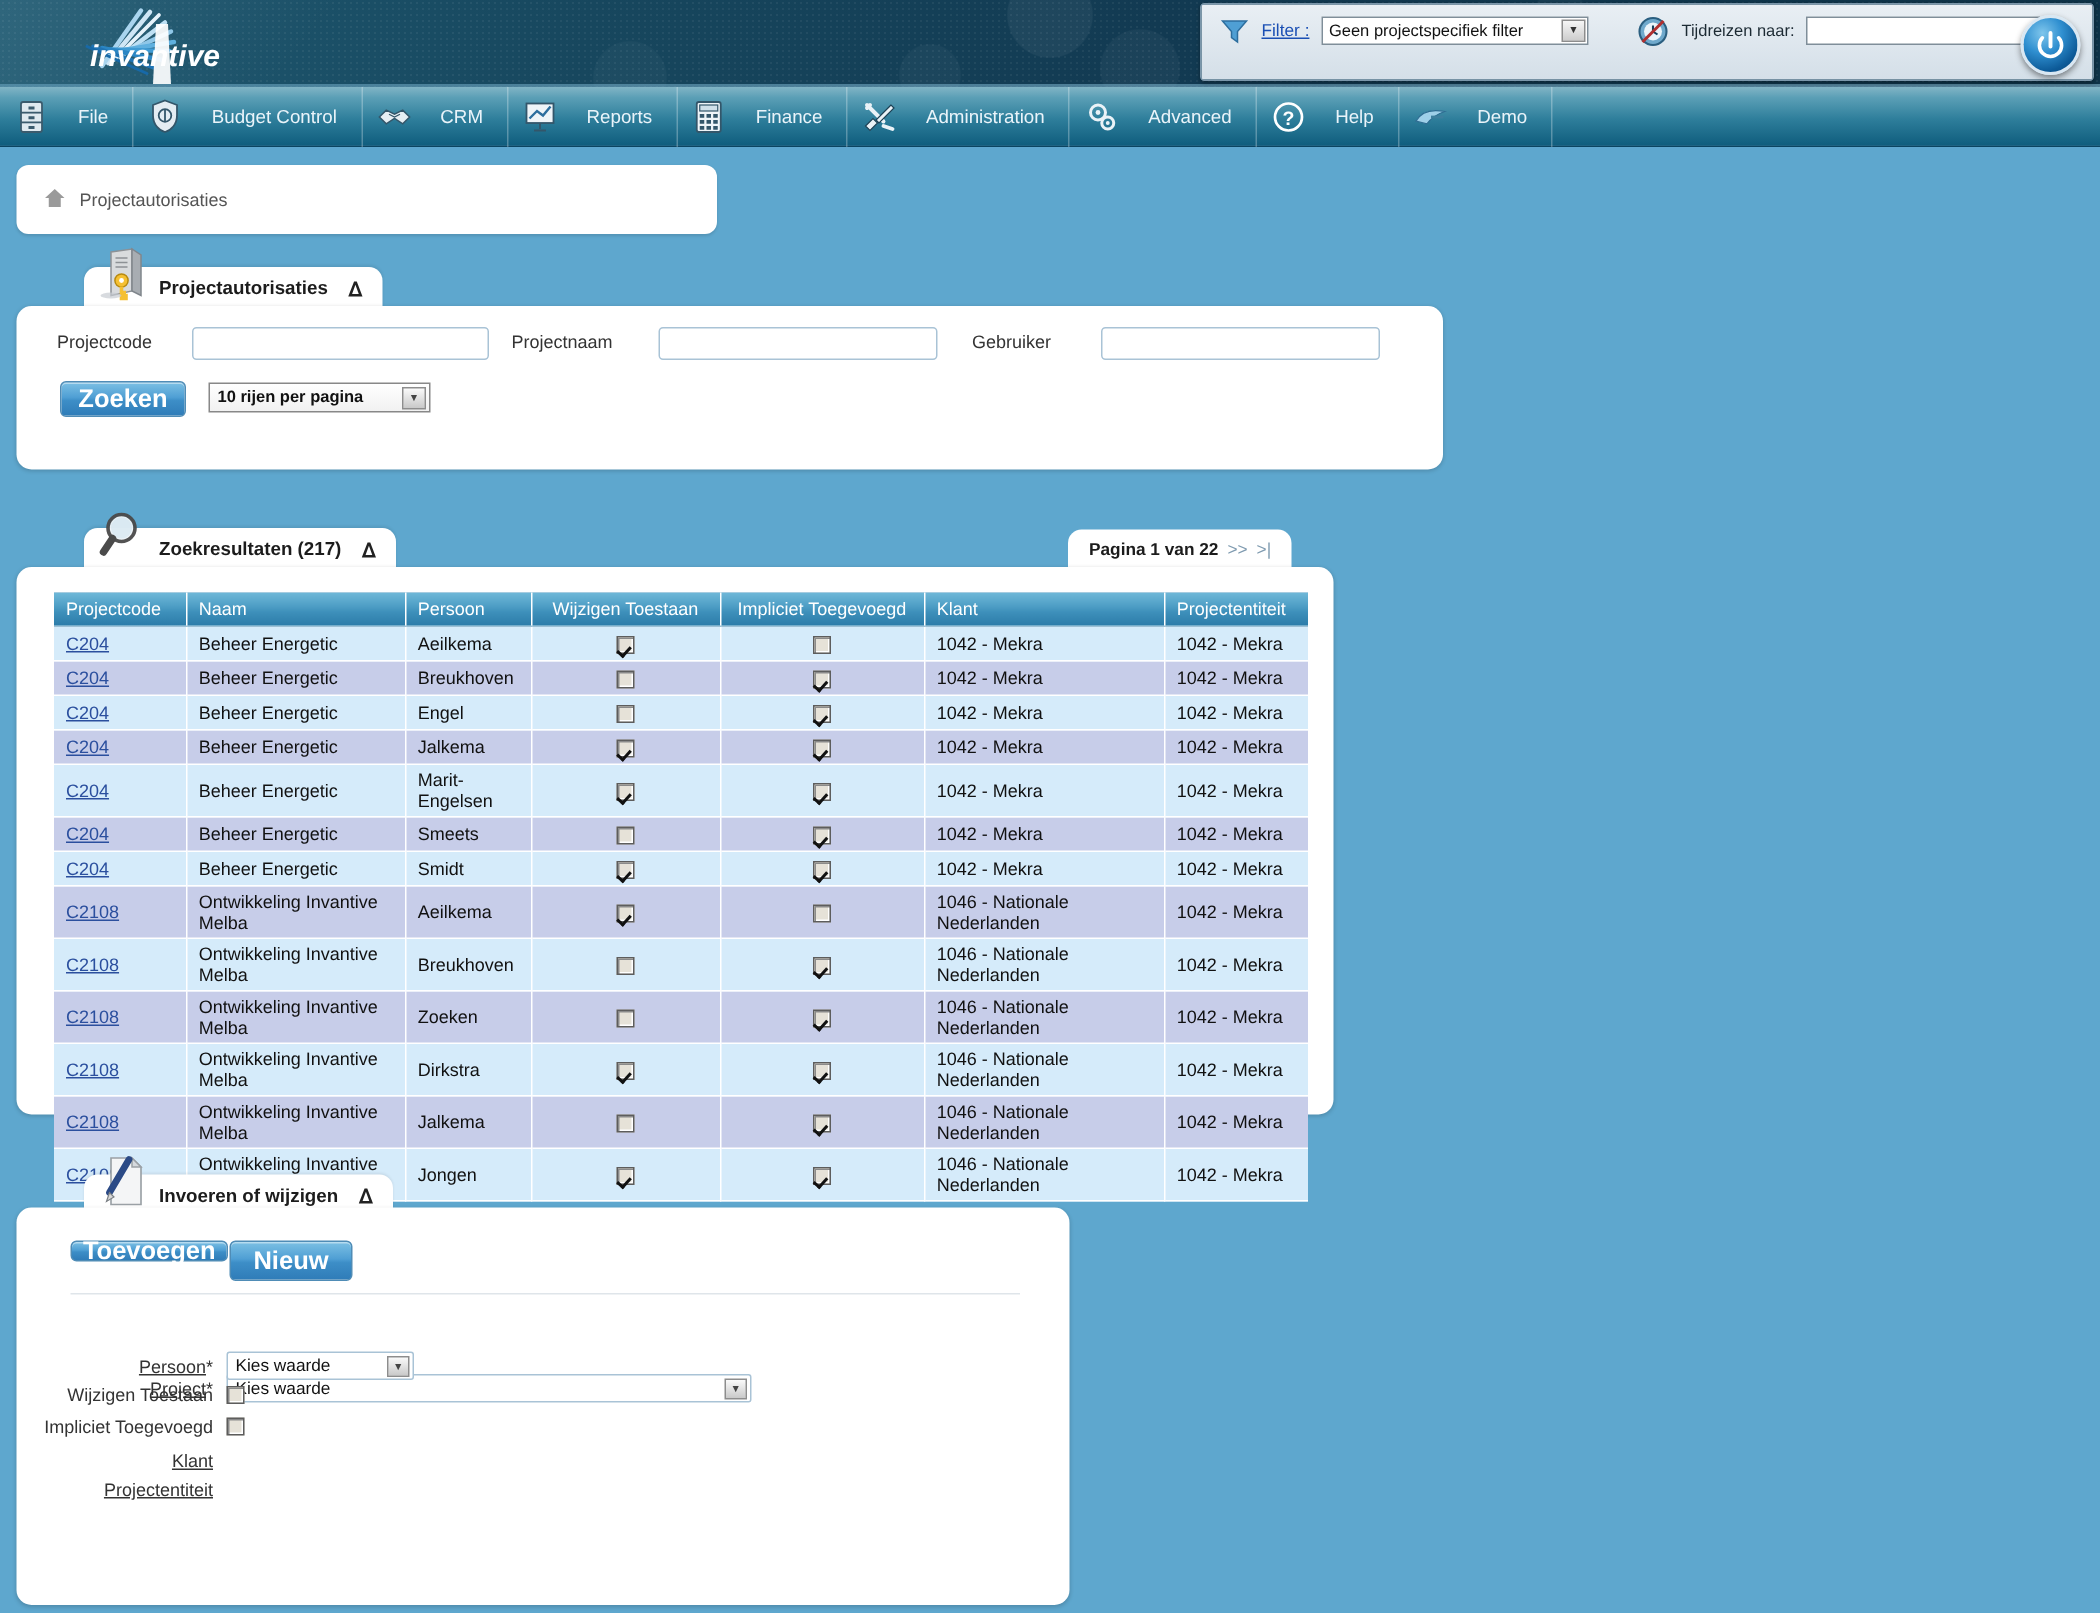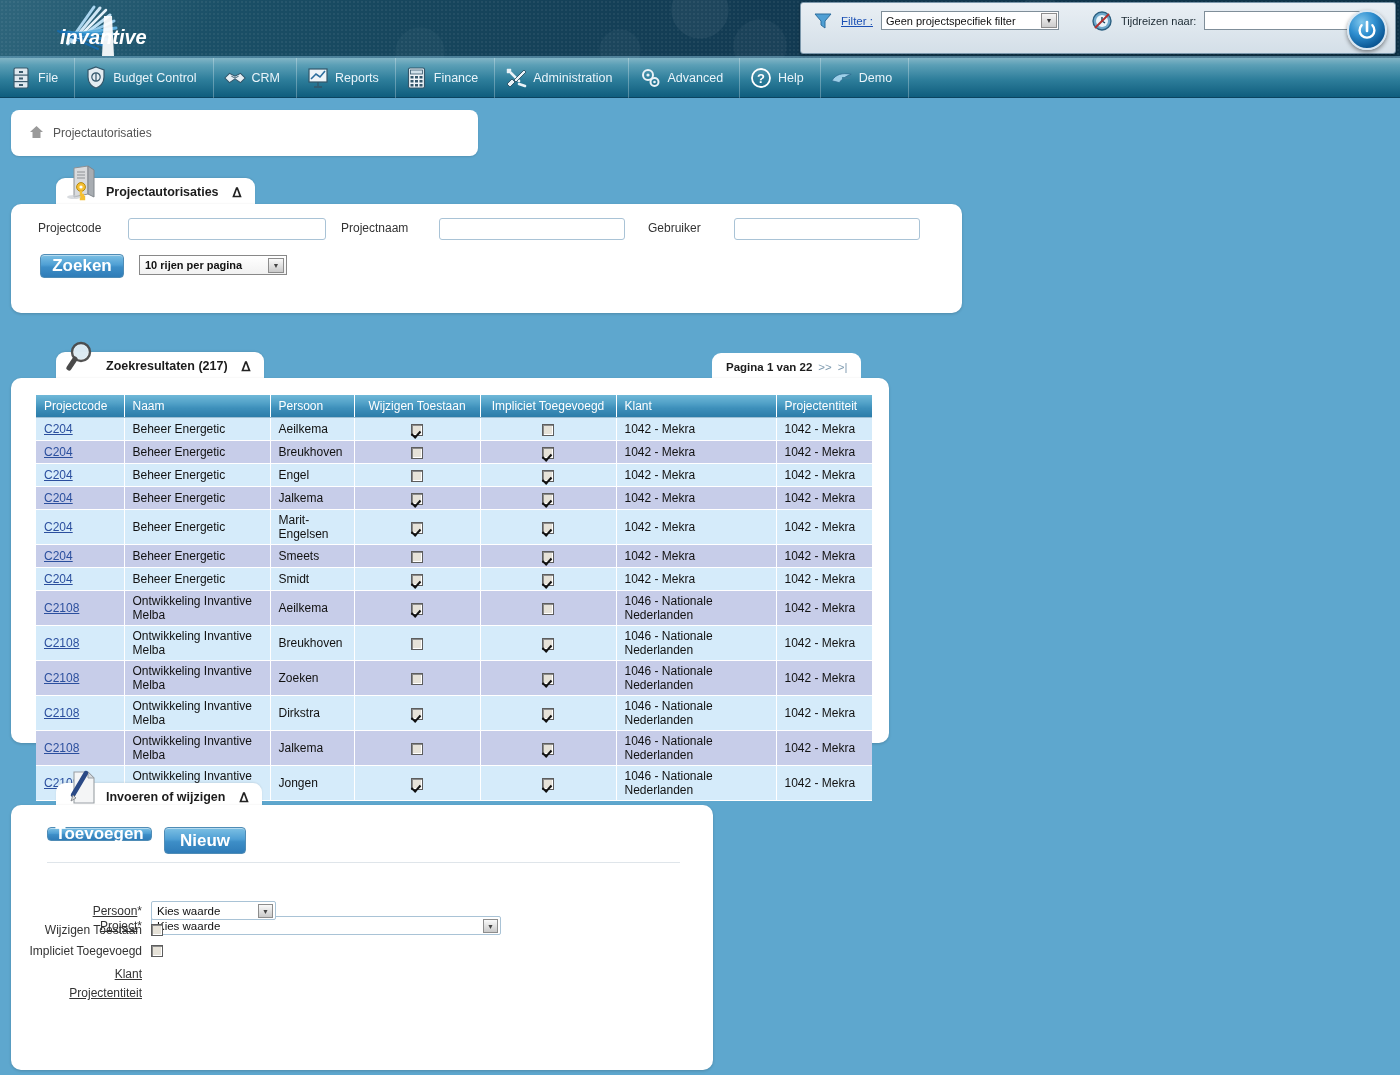--- a/index.html
+++ b/index.html
@@ -92,21 +92,21 @@
   }
 
   
   .menubar{
     position:absolute;left:0;top:58px;width:1400px;height:40px;
     background:linear-gradient(#82b5c6 0%, #5b9fb6 18%, #2e7e9b 55%, #0f5d7d 100%);
     display:flex; align-items:center;
     border-bottom:1px solid #0b4460;
   }
   .mi{
-    display:flex;align-items:center;gap:6px;height:40px;padding:0 16px 0 10px;
+    display:flex;align-items:center;gap:20px;height:40px;padding:0 16px 0 10px;
     color:#eaf4fa; font-size:12.5px; cursor:pointer;
     border-right:1px solid rgba(255,255,255,.28);
   }
   .mi .ico{ width:22px;height:24px; display:flex;align-items:center;justify-content:center;}
 
   
   .breadcrumb{
     position:absolute;left:11px;top:110px;width:467px;height:46px;
     background:#fff;border-radius:8px;
     display:flex;align-items:center;padding-left:18px;gap:9px;
@@ -607,21 +607,21 @@
     </svg>
   </span>
   <span>Invoeren of wijzigen</span>
   <span class="chev">ᐃ</span>
 </div>
 
 <div class="panel" id="edit-panel">
   <div class="btn-primary" style="position:absolute;left:36px;top:22px;width:105px;height:14px;">
     <span>Toevoegen</span>
   </div>
-  <div class="btn-primary" style="position:absolute;left:153px;top:22px;width:78px;height:27px;">
+  <div class="btn-primary" style="position:absolute;left:142px;top:22px;width:78px;height:27px;">
     <span>Nieuw</span>
   </div>
 
   <div class="divider"></div>
 
   <div class="frow" style="left:0; top:75px;margin-top:36px;">
     <span class="rlabel"><u>Project</u><span class="req">*</span></span>
     <div class="selwide">
       <span>Kies waarde</span>
       <span class="arrow">▼</span>

